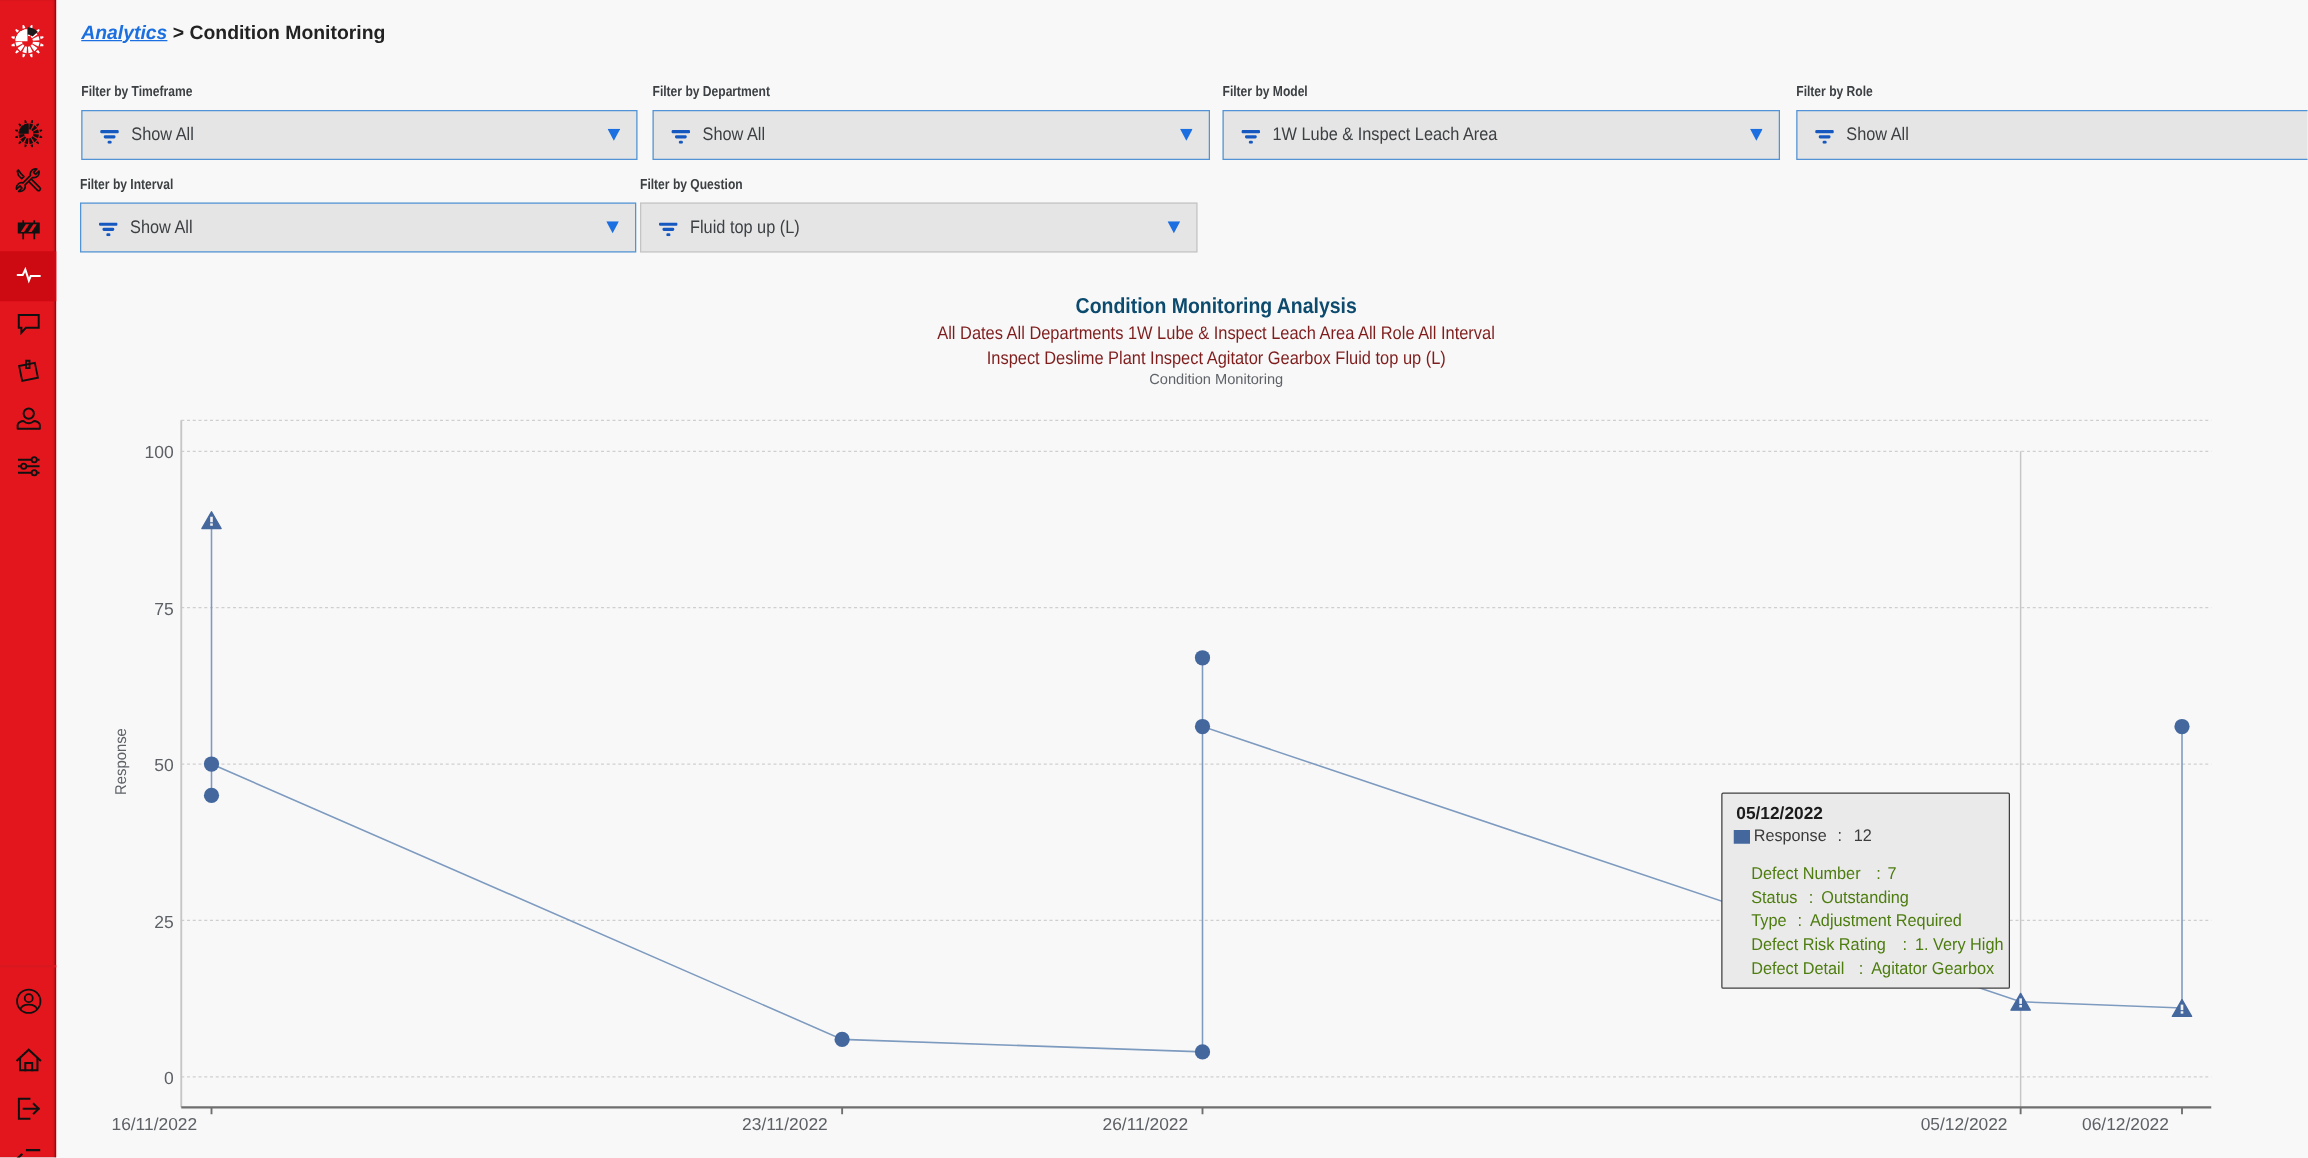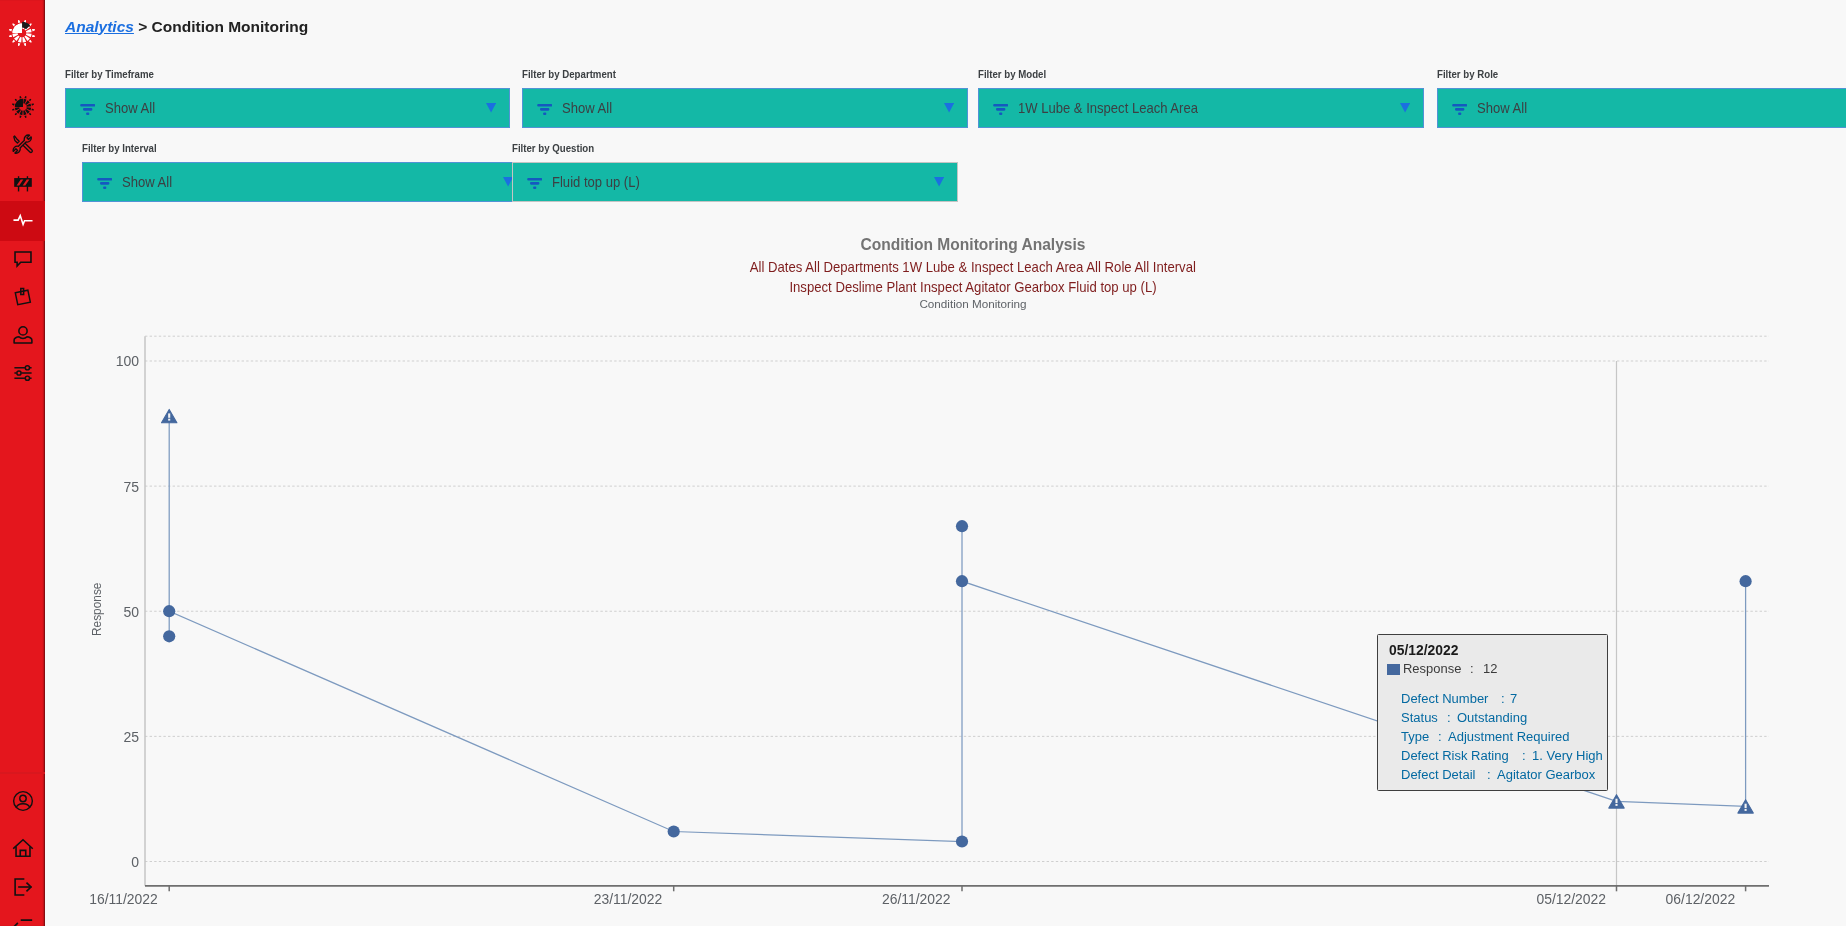--- a/index.html
+++ b/index.html
@@ -23,50 +23,50 @@
   
   .breadcrumb { position:absolute; left:65px; top:18.5px; font-size:15.5px; font-weight:bold;
                 color:#222; white-space:nowrap; line-height:15px; }
   .breadcrumb a { color:#1b6fe0; text-decoration:underline;font-style:italic; }
 
   
   .filter { position:absolute; }
   .filter-label { position:absolute; left:0; top:0; font-size:11.5px; font-weight:bold;
                   color:#3c4043; white-space:nowrap; height:12px; line-height:12px;}
   .filter-box { position:absolute; top:20px; left:0; height:40px; border:1px solid #5193d6;
-                background:#14b8a6; display:flex; align-items:center;
+                background:#e5e5e5; display:flex; align-items:center;
                 padding:0 12.8px 0 14.0px; cursor:pointer; }
   .filter-icon { width:15.4px; height:11px; flex:0 0 15.4px; margin-right:9.8px; margin-top:2px; }
   .filter-value { font-size:14.5px; color:#3c4043; flex:1; white-space:nowrap; overflow:hidden;
                   line-height:16px; }
   .filter-caret { flex:0 0 auto; }
 
   
   .ctext { position:absolute; left:100px; width:1746px; text-align:center; }
-  .chart-title { top:235px; font-size:17.3px; font-weight:bold; color:#737373; line-height:18px; }
+  .chart-title { top:235px; font-size:17.3px; font-weight:bold; color:#0c4a6e; line-height:18px; }
   .chart-sub { font-size:14.6px; color:#7f1d1d; line-height:15px; }
   .chart-cap { top:298px; font-size:11.7px; color:#5f6368; line-height:12px; }
   .svgplot { position:absolute; left:0; top:0; pointer-events:none; }
   .ylabel { position:absolute; font-size:12.5px; color:#5d6166;
             transform:rotate(-90deg); transform-origin:0 0; white-space:nowrap; line-height:13px;}
   .ytick { position:absolute; font-size:14px; color:#5d6166; text-align:right; width:60px;
            line-height:13px; }
   .xtick { position:absolute; font-size:13.9px; color:#5d6166; width:160px;
            line-height:14px; }
 
   
   .tooltip { position:absolute; left:1377.2px; top:634.2px; width:230.5px; height:156.5px;
              background:#eaeaea; border:1px solid #3f3f3f; border-radius:1.5px; z-index:30; }
   .tt-date { position:absolute; left:10.8px; top:8.3px; font-size:14px; font-weight:bold;
              color:#1b1b1b; white-space:nowrap; line-height:14px; }
   .tt-resp { position:absolute; left:8.8px; top:27.3px; font-size:13.5px; color:#3b3b3b;
              display:flex; align-items:center; white-space:nowrap; line-height:14px; }
   .tt-swatch { width:12.7px; height:11.4px; background:#44689e; margin-right:2.9px; flex:0 0 12.7px; }
   .tt-rows { position:absolute; left:23.3px; top:55.3px; }
-  .tt-row { font-size:13.7px; color:#0369a1; line-height:18.9px; white-space:nowrap;text-decoration:underline; }
+  .tt-row { font-size:13.7px; color:#4d7c0f; line-height:18.9px; white-space:nowrap;text-decoration:underline; }
 </style>
 </head>
 <body>
 
 <div class="app">
 <div class="sidebar">
 <div class="sb-logo">
         <svg width="26" height="26" viewBox="0 0 24 24">
           <path d="M12.31 8.01L12.69 3.13A8.9 8.9 0 0 1 15.84 3.97L13.72 8.39A4.0 4.0 0 0 0 12.31 8.01Z M14.26 8.70L17.04 4.66A8.9 8.9 0 0 1 19.34 6.96L15.30 9.74A4.0 4.0 0 0 0 14.26 8.70Z M15.61 10.28L20.03 8.16A8.9 8.9 0 0 1 20.87 11.31L15.99 11.69A4.0 4.0 0 0 0 15.61 10.28Z M15.99 12.31L20.87 12.69A8.9 8.9 0 0 1 20.03 15.84L15.61 13.72A4.0 4.0 0 0 0 15.99 12.31Z M15.30 14.26L19.34 17.04A8.9 8.9 0 0 1 17.04 19.34L14.26 15.30A4.0 4.0 0 0 0 15.30 14.26Z M13.72 15.61L15.84 20.03A8.9 8.9 0 0 1 12.69 20.87L12.31 15.99A4.0 4.0 0 0 0 13.72 15.61Z M11.69 15.99L11.31 20.87A8.9 8.9 0 0 1 8.16 20.03L10.28 15.61A4.0 4.0 0 0 0 11.69 15.99Z M9.74 15.30L6.96 19.34A8.9 8.9 0 0 1 4.66 17.04L8.70 14.26A4.0 4.0 0 0 0 9.74 15.30Z M8.39 13.72L3.97 15.84A8.9 8.9 0 0 1 3.13 12.69L8.01 12.31A4.0 4.0 0 0 0 8.39 13.72Z M8.01 11.69L3.13 11.31A8.9 8.9 0 0 1 3.97 8.16L8.39 10.28A4.0 4.0 0 0 0 8.01 11.69Z M8.70 9.74L4.66 6.96A8.9 8.9 0 0 1 6.96 4.66L9.74 8.70A4.0 4.0 0 0 0 8.70 9.74Z M10.28 8.39L8.16 3.97A8.9 8.9 0 0 1 11.31 3.13L11.69 8.01A4.0 4.0 0 0 0 10.28 8.39Z M13.50 2.21L14.65 -0.01L15.71 0.27L15.60 2.78Z M18.19 4.27L20.30 2.92L21.08 3.70L19.73 5.81Z M21.22 8.40L23.73 8.29L24.01 9.35L21.79 10.50Z M21.79 13.50L24.01 14.65L23.73 15.71L21.22 15.60Z M19.73 18.19L21.08 20.30L20.30 21.08L18.19 19.73Z M15.60 21.22L15.71 23.73L14.65 24.01L13.50 21.79Z M10.50 21.79L9.35 24.01L8.29 23.73L8.40 21.22Z M5.81 19.73L3.70 21.08L2.92 20.30L4.27 18.19Z M2.78 15.60L0.27 15.71L-0.01 14.65L2.21 13.50Z M2.21 10.50L-0.01 9.35L0.27 8.29L2.78 8.40Z M4.27 5.81L2.92 3.70L3.70 2.92L5.81 4.27Z M8.40 2.78L8.29 0.27L9.35 -0.01L10.50 2.21Z" fill="#ffffff"></path>
           <path d="M12 12 L12 3.1 A8.9 8.9 0 0 0 3.1 12 Z" fill="#ffffff"></path>
@@ -220,21 +220,21 @@
 <svg class="filter-icon" viewBox="0 0 15 11">
           <g fill="#1558c0">
             <rect x="0" y="0" width="15" height="2.6" rx="1.1"></rect>
             <rect x="2.8" y="4.1" width="9.4" height="2.6" rx="1.1"></rect>
             <rect x="5.9" y="8.5" width="3.2" height="2.5" rx="1.0"></rect>
           </g>
         </svg>
 <span class="filter-value"><span class="cond" style="transform:scaleX(0.90)">Show All</span></span>
 </div>
     </div>
-<div class="filter" style="left:82px;top:142px;width:405px;height:59px">
+<div class="filter" style="left:64px;top:142px;width:405px;height:59px">
 <div class="filter-label"><span class="cond" style="transform:scaleX(0.84)">Filter by Interval</span></div>
 <div class="filter-box" style="width:445px">
 <svg class="filter-icon" viewBox="0 0 15 11">
           <g fill="#1558c0">
             <rect x="0" y="0" width="15" height="2.6" rx="1.1"></rect>
             <rect x="2.8" y="4.1" width="9.4" height="2.6" rx="1.1"></rect>
             <rect x="5.9" y="8.5" width="3.2" height="2.5" rx="1.0"></rect>
           </g>
         </svg>
 <span class="filter-value"><span class="cond" style="transform:scaleX(0.90)">Show All</span></span>

